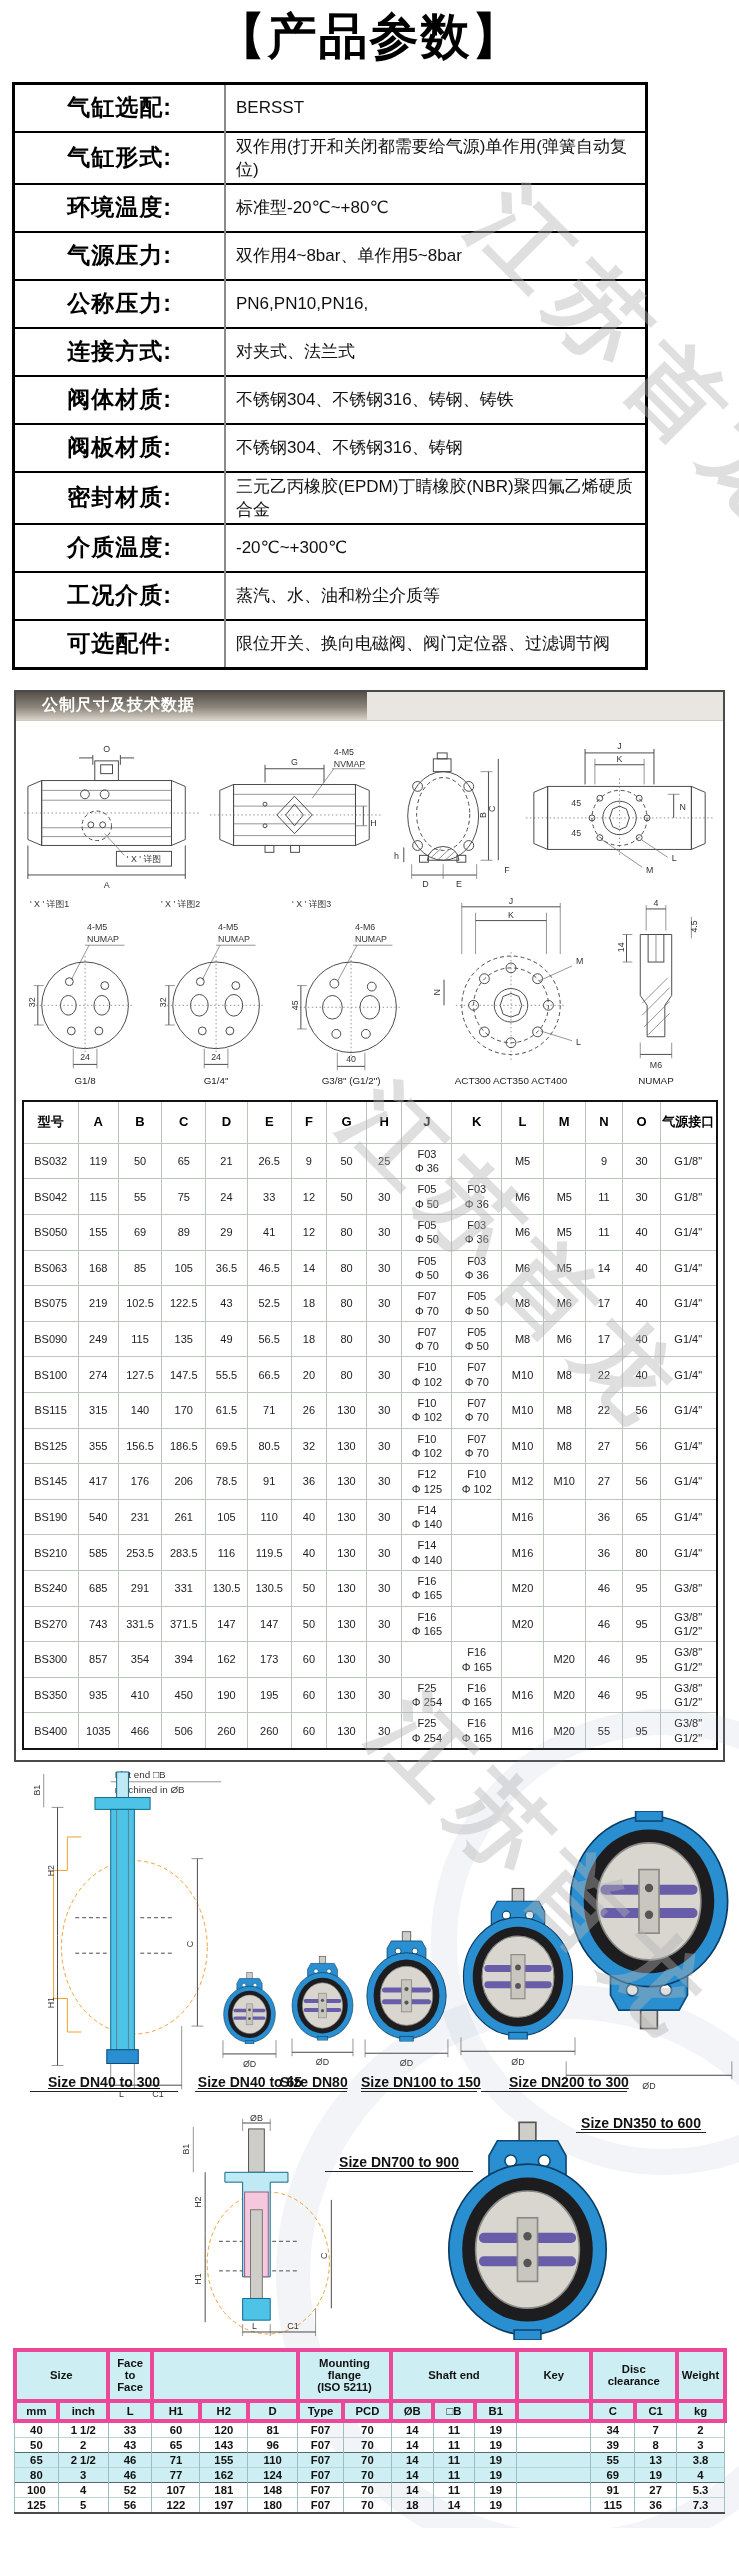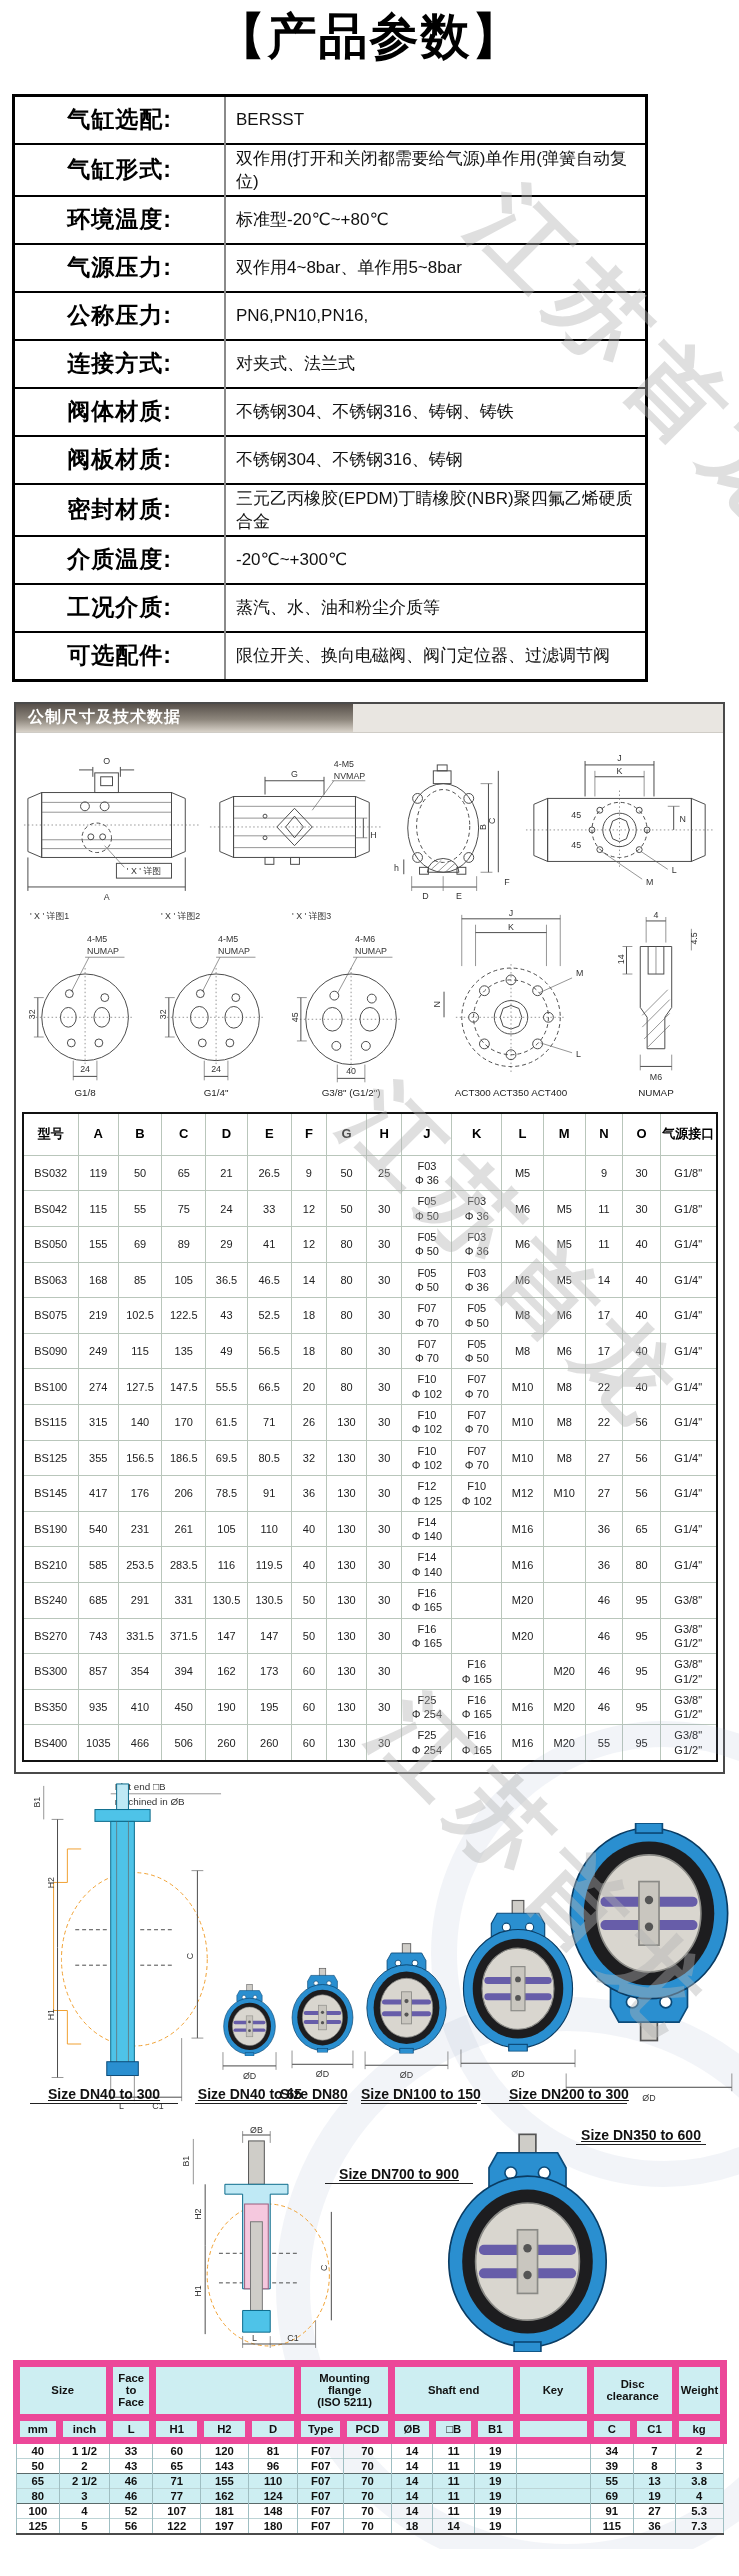--- a/index.html
+++ b/index.html
@@ -1,50 +1,50 @@
 <!DOCTYPE html>
 <html><head>
 <meta charset="utf-8">
 <style>
   html,body{margin:0;padding:0;background:#fff;}
   body{width:739px;font-family:"Liberation Sans","DejaVu Sans",sans-serif;color:#000;position:relative;overflow:hidden;}
   .watermark{position:absolute;color:rgba(178,178,178,.42);transform:rotate(45deg);font-size:95px;font-weight:700;letter-spacing:14px;white-space:nowrap;pointer-events:none;z-index:6;}
   
   .page-title{text-align:center;font-size:49px;font-weight:900;padding-top:10px;letter-spacing:2px;line-height:1.1;}
   
-  .spec-table{width:636px;margin:30px 12px 0;border-collapse:collapse;border:3px solid #000;position:relative;z-index:2;background:transparent;}
+  .spec-table{width:636px;margin:18px 12px 0;border-collapse:collapse;border:3px solid #000;position:relative;z-index:2;background:transparent;}
   .spec-table td{border-top:2px solid #000;vertical-align:middle;}
   .spec-table tr:first-child td{border-top:none;}
   .spec-label{width:207px;text-align:center;font-size:23px;font-weight:700;height:44px;letter-spacing:1px;}
   .spec-value{border-left:2px solid #8a8a8a;padding:2px 6px 2px 10px;font-size:17px;font-weight:400;color:#111;}
   
   .tech-panel{margin:20px 14px 0;border:2px solid #4a4a4a;background:#fff;position:relative;z-index:2;}
   .panel-header{height:28px;background:#e9e6e1;display:flex;border-bottom:1px solid #cfccc6;}
-  .panel-header-left{width:46%;background:linear-gradient(180deg,#57504a 0%,#8d867c 55%,#d8d2c9 100%);color:#fff;font-weight:700;font-size:16px;display:flex;align-items:center;padding-left:12px;letter-spacing:1px;}
+  .panel-header-left{width:46%;background:linear-gradient(180deg,#57504a 0%,#8d867c 55%,#d8d2c9 100%);color:#fff;font-weight:700;font-size:16px;display:flex;align-items:center;padding-left:26px;letter-spacing:1px;}
   .drawings-row1{display:flex;justify-content:space-between;align-items:flex-start;padding:14px 6px 0 6px;}
   .drawings-row2{display:flex;justify-content:space-between;align-items:flex-start;padding:4px 10px 0 10px;}
   svg text{font-family:"Liberation Sans",sans-serif;fill:#333;}
   .dwg line,.dwg rect,.dwg circle,.dwg ellipse,.dwg path,.dwg polygon{stroke:#4a4a4a;fill:none;stroke-width:1;}
   .dwg .dash{stroke-dasharray:4 3;}
   .dwg .dot{stroke-dasharray:1.5 2.5;}
   .dwg .thin{stroke-width:.7;stroke:#666;}
   .dwg text{font-size:9px;}
   .dwg .cap{font-size:10px;fill:#222;}
   
   .bs-table{width:696px;margin:10px auto 10px;border-collapse:collapse;border:2px solid #111;table-layout:fixed;}
   .bs-table th,.bs-table td{border:1px solid #b9c6bb;font-size:11px;text-align:center;padding:3px 1px;white-space:pre-line;color:#222;line-height:1.3;}
   .bs-table th{font-size:13px;font-weight:700;height:35px;color:#000;}
   
   .valve-zone{position:relative;height:572px;margin-top:6px;z-index:2;}
   .swirl{position:absolute;border-radius:50%;border:26px solid rgba(150,165,200,.12);pointer-events:none;}
   .size-cap{position:absolute;font-size:14px;font-weight:700;color:#111;border-bottom:1.5px solid #222;padding-bottom:1px;text-align:center;white-space:nowrap;text-decoration:underline;}
   .vd{position:absolute;}
   
   .dim-table{width:714px;margin:8px auto 14px;border-collapse:collapse;table-layout:fixed;border-top:2px solid #4a4a4a;border-bottom:2px solid #4a4a4a;position:relative;z-index:2;}
-  .dim-table th{background:#cdeef2;font-size:11.3px;font-weight:700;border:7px solid #ec4899;padding:2px;color:#111;}
+  .dim-table th{background:#cdeef2;font-size:11.3px;font-weight:700;border:4px solid #ec4899;padding:2px;color:#111;}
   .dim-table thead tr:first-child th{height:43px;}
   .dim-table td{font-size:11.3px;text-align:center;border-left:1px solid #9fbec2;border-right:1px solid #9fbec2;padding:0 1px;height:14px;color:#111;font-weight:700;}
   .dim-table tbody tr{border-top:1px solid #bcd4d6;}
   .dim-table tbody tr:nth-child(2n+1){border-top:1.5px solid #5a6a6a;}
   .dim-table tbody tr:nth-child(4n+3),.dim-table tbody tr:nth-child(4n+4){background:#cdeef2;}
 </style>
 </head>
 <body>
 
 <div class="watermark" style="top:296px;left:424px;">江苏首龙</div>

